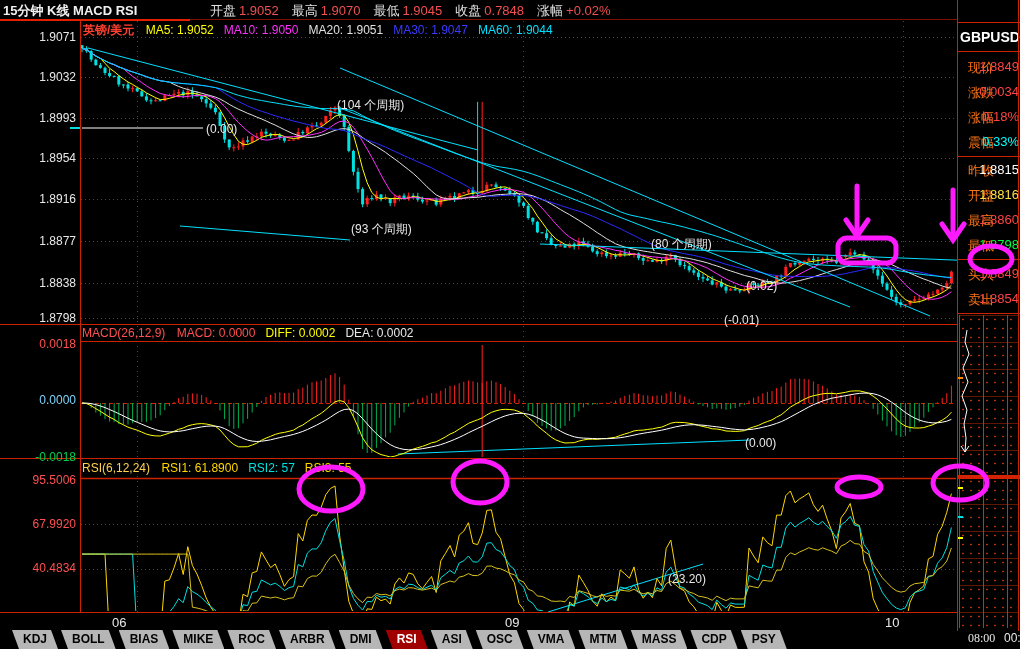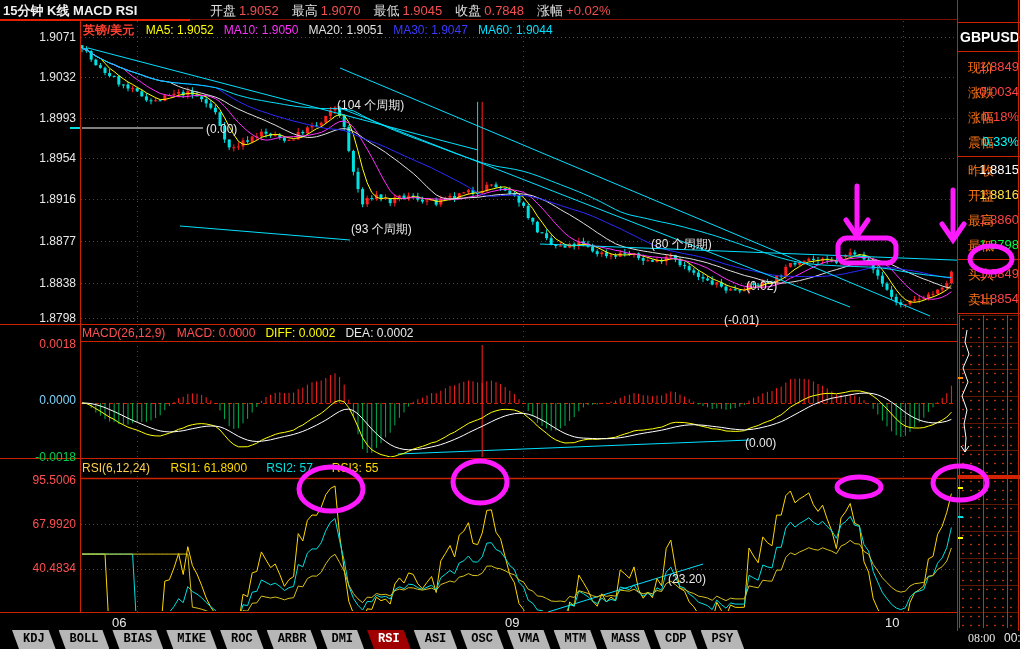--- a/index.html
+++ b/index.html
@@ -20,21 +20,21 @@
   .ax-main{color:#e8e8e8;left:0;}
   
   #ma-row{position:absolute;left:83px;top:22px;z-index:6;font-size:12px;white-space:nowrap;}
   #ma-row .sym{color:#ff4030;font-weight:bold;margin-right:8px;}
   #ma-row span.mi{margin-right:10px;}
   #macd-row{position:absolute;left:82px;top:326px;z-index:6;font-size:12px;white-space:nowrap;}
   #macd-row .p{color:#ff5050;margin-right:8px;}
   #macd-row span.mi{margin-right:10px;}
   #rsi-row{position:absolute;left:82px;top:461px;z-index:6;font-size:12px;white-space:nowrap;}
   #rsi-row .p{color:#ffd24d;margin-right:8px;}
-  #rsi-row span.mi{margin-right:10px;margin-left:9px;}
+  #rsi-row span.mi{margin-right:10px;}
   .ann{position:absolute;color:#e8e8e8;font-size:12px;z-index:6;white-space:nowrap;}
   .tlab{position:absolute;color:#e8e8e8;font-size:13px;z-index:6;white-space:nowrap;}
   
   #chart-svg{position:absolute;left:0;top:0;z-index:2;}
   #marks-svg{position:absolute;left:0;top:0;z-index:12;pointer-events:none;}
   
   #sidebar{position:absolute;left:958px;top:0;width:62px;height:649px;background:#000;z-index:8;overflow:hidden;}
   #sb-title{position:absolute;left:2px;top:3px;color:#ff5533;font-size:14px;font-weight:bold;white-space:nowrap;}
   #sb-code{position:absolute;left:2px;top:29px;color:#ffffff;font-size:14px;font-weight:bold;}
   .sb-sep{position:absolute;left:0;width:62px;height:1px;background:#cc2200;}
@@ -48,21 +48,21 @@
       radial-gradient(circle, rgba(220,70,10,.8) .7px, transparent 1.2px);
     background-size:auto,auto,8px 9px;}
   #sb-thick{position:absolute;left:0;top:475px;width:62px;height:4px;background:#d42200;}
   #sb-times{position:absolute;left:0;top:628px;width:62px;height:21px;background:#000;}
   #sb-t1{position:absolute;left:10px;top:3px;color:#e8e8e8;font-size:12px;font-family:Liberation Serif, serif;}
   #sb-t2{position:absolute;left:46px;top:3px;color:#e8e8e8;font-size:12px;white-space:nowrap;}
   #sb-svg{position:absolute;left:0;top:0;z-index:3;}
   
   #tabbar{position:absolute;left:0;top:630px;width:956px;height:19px;display:flex;gap:3px;padding-left:12px;z-index:9;background:#000;}
   .tab{height:19px;line-height:19px;padding:0 11px;background:#b6b6b6;color:#000;font-size:12px;font-weight:bold;
-       clip-path:polygon(0 0, calc(100% - 7px) 0, 100% 100%, 7px 100%);cursor:pointer;white-space:nowrap;font-family:Liberation Mono, monospace;}
+       clip-path:polygon(0 0, calc(100% - 7px) 0, 100% 100%, 7px 100%);cursor:pointer;white-space:nowrap;}
   .tab.active{background:#a00000;color:#fff;}
 </style>
 </head>
 <body>
 
 <div id="screen">
 
   <div id="topbar">
     <span id="tb-title">15分钟 K线 MACD RSI</span>
     <div id="tb-fields">

